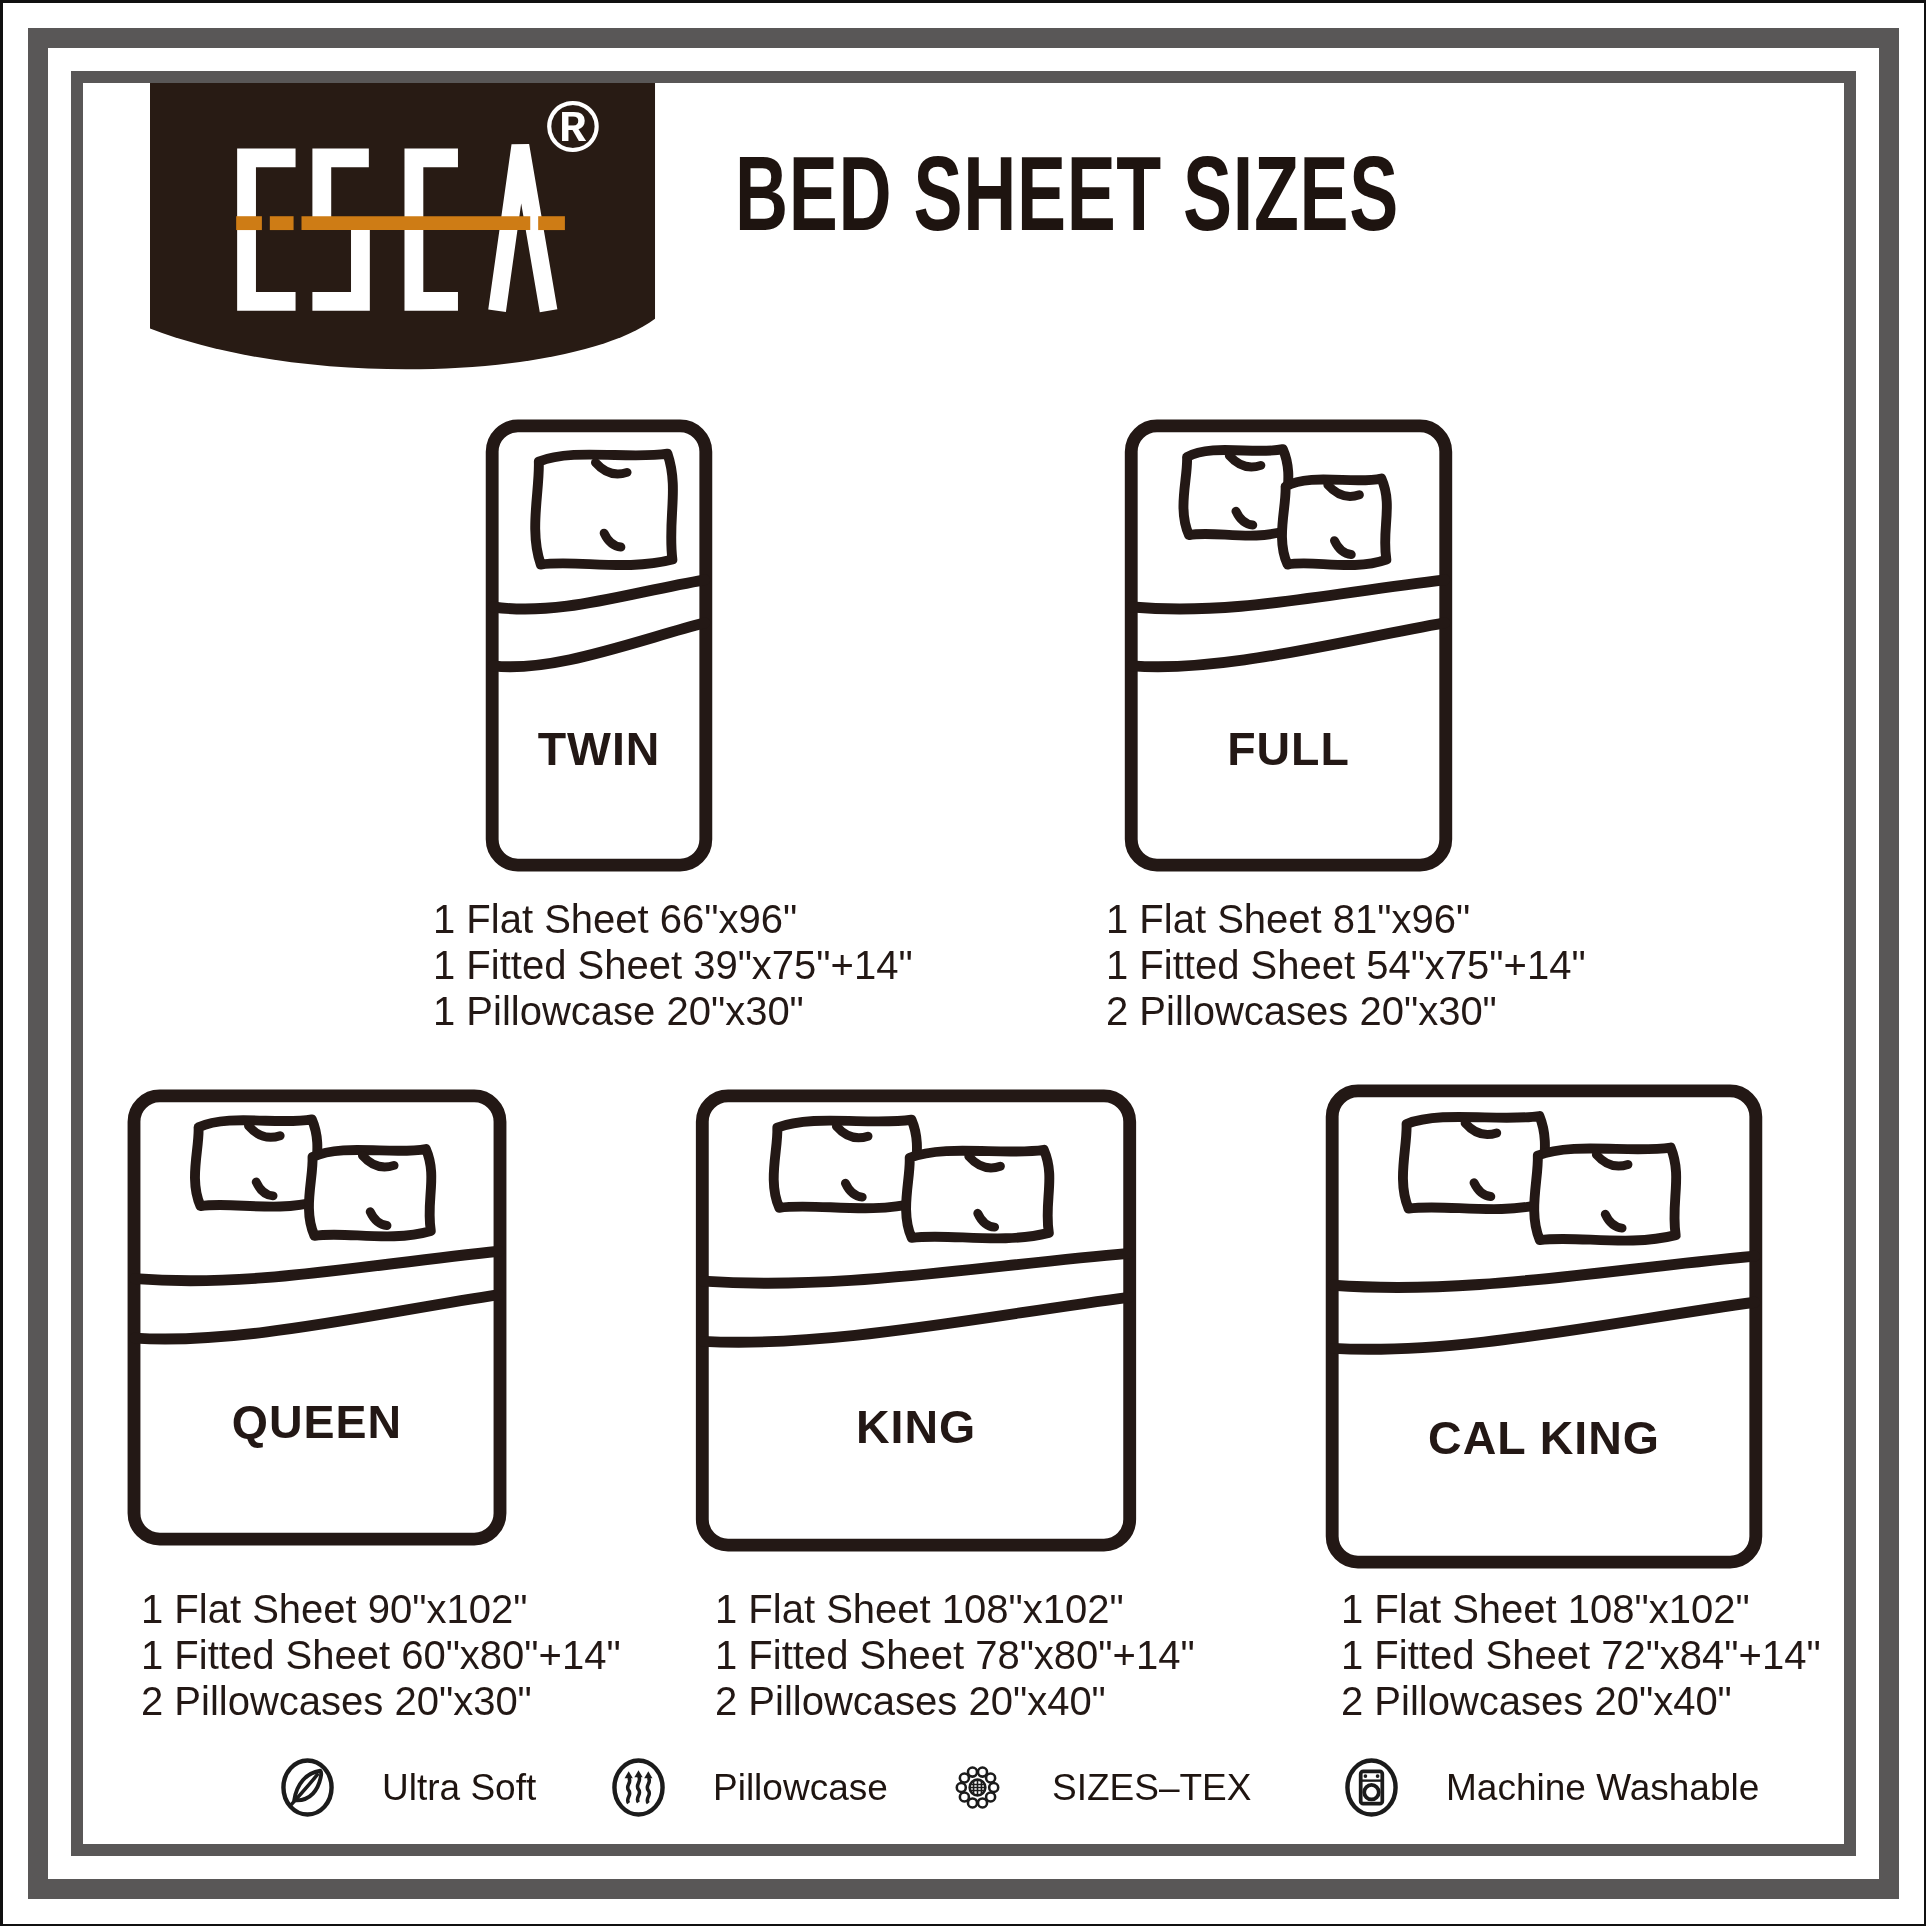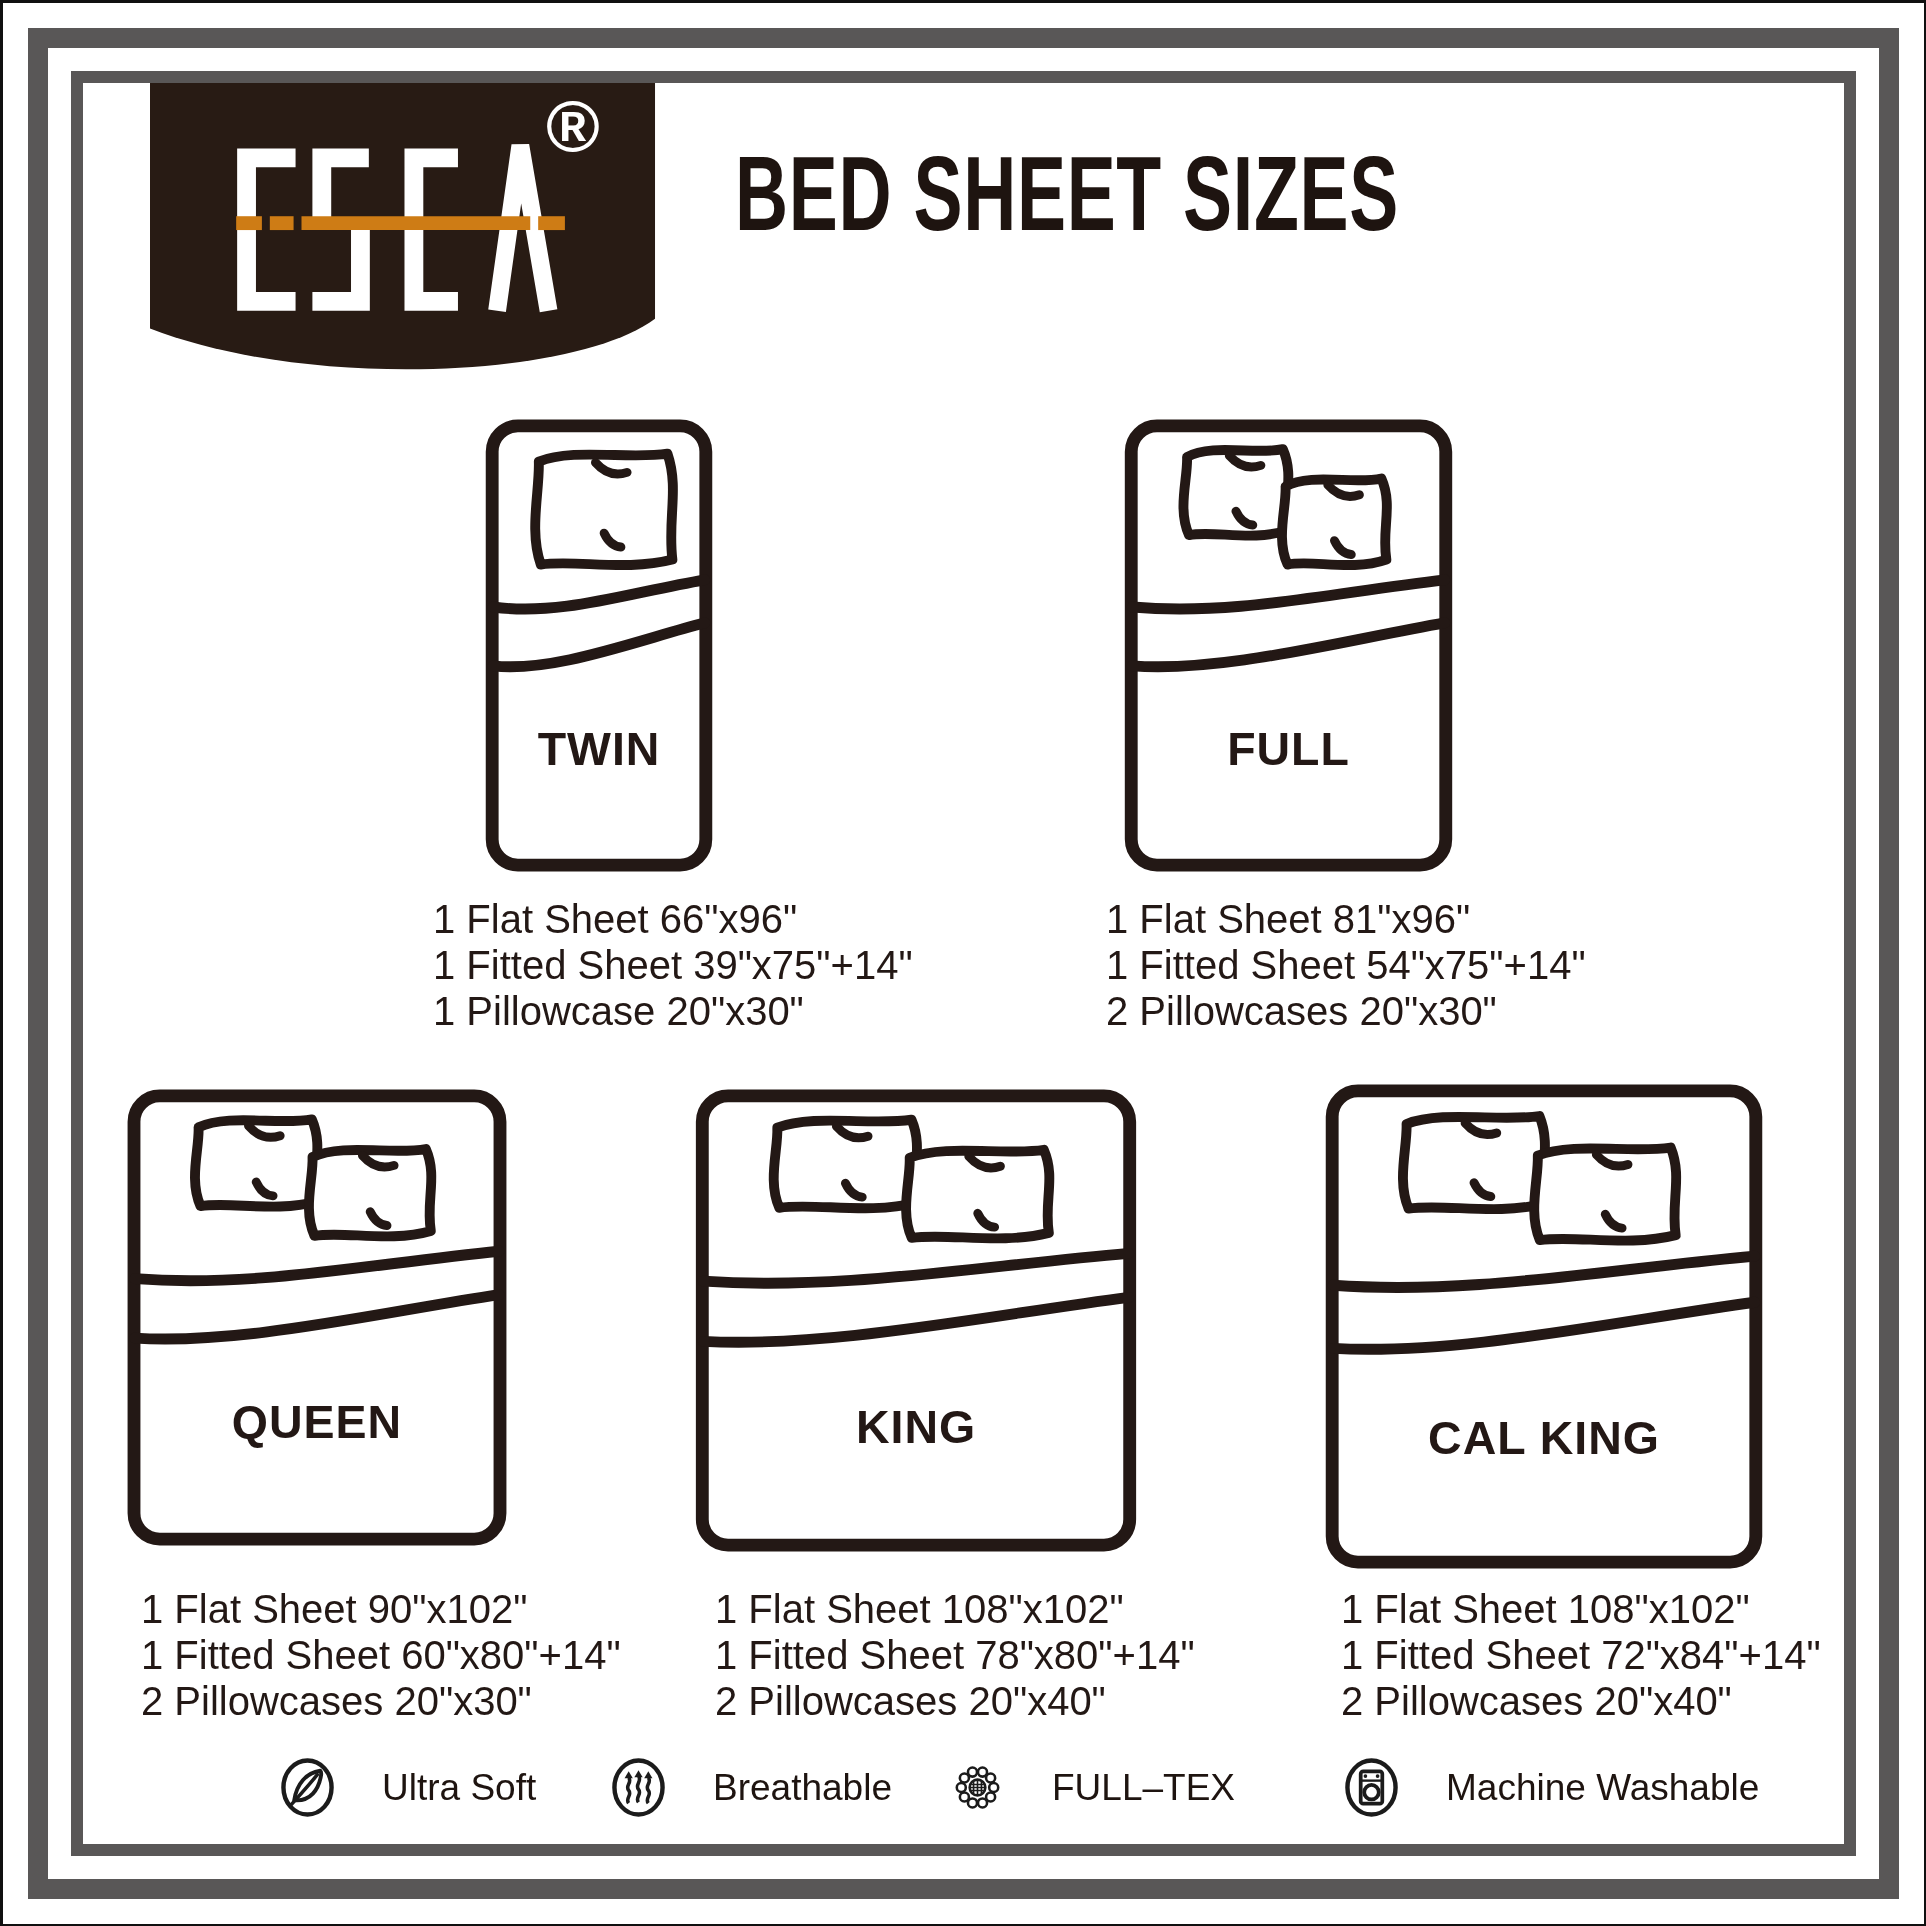--- a/index.html
+++ b/index.html
@@ -196,21 +196,21 @@
         <path d="M18 46 c-4 -5 4 -8 0 -13 c-4 -5 4 -8 0 -13"></path>
         <path d="M28 45 c-4 -5 4 -8 0 -13 c-4 -5 4 -8 0 -14"></path>
         <path d="M38 46 c-4 -5 4 -8 0 -13 c-4 -5 4 -8 0 -13"></path>
       </g>
       <g fill="#1b1b1b" stroke="none">
         <path d="M13.8 20.5 L18 13.5 L22.2 20.5 Z"></path>
         <path d="M23.8 19.5 L28 12.5 L32.2 19.5 Z"></path>
         <path d="M33.8 20.5 L38 13.5 L42.2 20.5 Z"></path>
       </g>
     </svg>
-    <span class="flabel">Breathable</span>
+    <span class="flabel">Pillowcase</span>
   </div>
 
   <div class="feature" style="left:950px">
     <svg viewBox="0 0 56 60">
       <g fill="none" stroke="#1b1b1b" stroke-width="2.6">
         <circle cx="44.5" cy="30" r="4.6"></circle>
           <circle cx="41.35" cy="39.7" r="4.6"></circle>
         <circle cx="33.1" cy="45.7" r="4.6"></circle>
           <circle cx="22.9" cy="45.7" r="4.6"></circle>
         <circle cx="14.65" cy="39.7" r="4.6"></circle>
@@ -219,21 +219,21 @@
           <circle cx="22.9" cy="14.3" r="4.6"></circle>
         <circle cx="33.1" cy="14.3" r="4.6"></circle>
           <circle cx="41.35" cy="20.3" r="4.6"></circle>
         <circle cx="28" cy="30" r="8"></circle>
       </g>
       <g stroke="#1b1b1b" stroke-width="1.6" fill="none">
         <path d="M24 23.5 V36.5 M28 22.5 V37.5 M32 23.5 V36.5"></path>
         <path d="M21.5 27 H34.5 M20.5 30 H35.5 M21.5 33 H34.5"></path>
       </g>
     </svg>
-    <span class="flabel">FULL–TEX</span>
+    <span class="flabel">SIZES–TEX</span>
   </div>
 
   <div class="feature" style="left:1344px">
     <svg viewBox="0 0 56 60">
       <ellipse cx="28" cy="30" rx="24.5" ry="27.5" fill="none" stroke="#1b1b1b" stroke-width="4.5"></ellipse>
       <rect x="17" y="13.5" width="22" height="33" rx="2.5" fill="none" stroke="#1b1b1b" stroke-width="3.8"></rect>
       <path d="M17 23 H39" stroke="#1b1b1b" stroke-width="2.4"></path>
       <circle cx="21.8" cy="18.3" r="1.9" fill="#1b1b1b"></circle>
       <circle cx="34.2" cy="18.3" r="1.9" fill="#1b1b1b"></circle>
       <circle cx="28" cy="34.8" r="7.4" fill="none" stroke="#1b1b1b" stroke-width="3.8"></circle>

